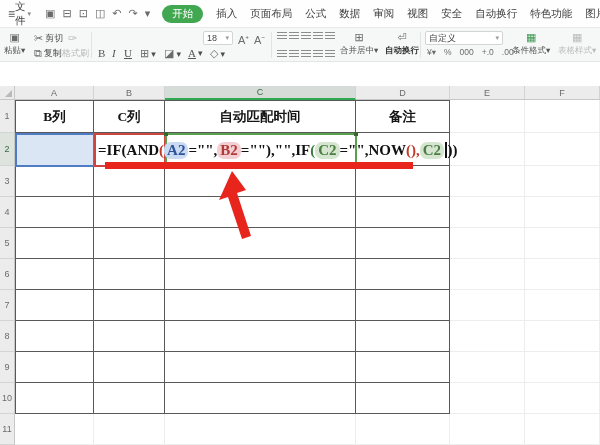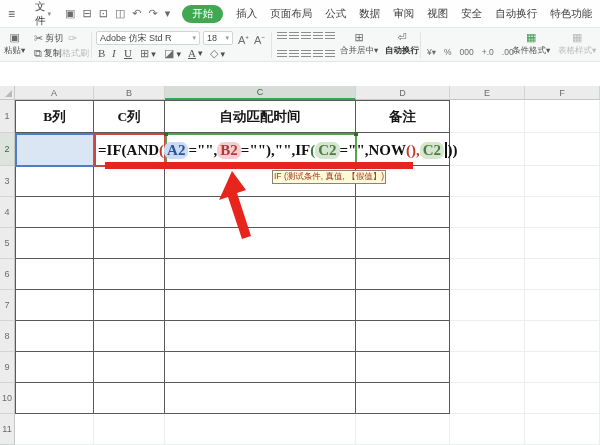--- a/index.html
+++ b/index.html
@@ -5,21 +5,21 @@
   * { margin:0; padding:0; box-sizing:border-box; }
   html,body { width:600px; height:445px; }
   body { font-family:"Liberation Sans", sans-serif; background:#fff; overflow:hidden; }
   #app { position:relative; width:600px; height:445px; background:#fff; }
 
   
   #menubar { position:absolute; left:0; top:0; width:600px; height:28px;
     background:#fdfefd; border-bottom:1px solid #e8eae9; display:flex; align-items:center;
     font-size:10.5px; color:#3c3c3c; }
   #menubar .ham { margin-left:8px; font-size:12px; color:#555; }
-  #menubar .file { margin-left:20px;text-align:right; }
+  #menubar .file { margin-left:0;text-align:right; }
   #menubar .caret { font-size:7px; color:#888; margin-left:2px; }
   #menubar .vsep { width:1px; height:14px; background:#e0e2e1; margin:0 7px; }
   #quick-icons { display:flex; align-items:center; gap:7px; color:#6a6a6a; font-size:11px; }
   #tabs { display:flex; align-items:center; gap:13px; margin-left:12px; }
   #tabs .tab { cursor:default; white-space:nowrap;font-family:Liberation Mono, monospace; }
   #tabs .tab.active { background:#41a851; color:#fff; border-radius:10px; padding:2px 10px; }
 
   
   #toolbar { position:absolute; left:0; top:28px; width:600px; height:34px;
     background:#f6f7f7; border-bottom:1px solid #e4e6e5; font-size:9px; color:#4d4d4d; }
@@ -150,24 +150,20 @@
       <span>复制</span>
     </div>
     <div class="tbtn gray" style="left:68px; top:4px;">
       <span class="tb-ico gray">✑</span>
     </div>
     <div class="tbtn gray" style="left:62px; top:19px;">
       <span>格式刷</span>
     </div>
     <div class="vdiv" style="left:91px;"></div>
 
-    <div class="combo" style="left:96px; top:3px; width:104px;">
-      <span>Adobe 仿宋 Std R</span>
-      <span class="caret">▾</span>
-    </div>
     <div class="combo" style="left:203px; top:3px; width:30px;">
       <span>18</span>
       <span class="caret">▾</span>
     </div>
     <div class="tbtn" style="left:238px; top:4px;">
       <span class="tb-ico">A⁺</span>
     </div>
     <div class="tbtn" style="left:254px; top:4px;">
       <span class="tb-ico">A⁻</span>
     </div>
@@ -214,20 +210,24 @@
     <div class="bigbtn" style="left:340px; top:3px;">
       <span class="tb-ico">⊞</span>
       <span class="lbl"><span>合并居中</span><span class="caret">▾</span></span>
     </div>
     <div class="bigbtn" style="left:385px; top:3px;">
       <span class="tb-ico">⏎</span>
       <span class="lbl" style="font-weight:bold; color:#333;">自动换行</span>
     </div>
     <div class="vdiv" style="left:420px;"></div>
 
+    <div class="combo" style="left:425px; top:3px; width:78px;">
+      <span>自定义</span>
+      <span class="caret">▾</span>
+    </div>
     <div id="num-icons" style="position:absolute; left:427px; top:19px; display:flex; gap:8px; color:#6c6c6c; font-size:8.5px;">
         <span>¥▾</span>
         <span>%</span>
         <span>000</span>
         <span>+.0</span>
         <span>.00</span>
       </div>
 
     <div class="bigbtn" style="left:512px; top:3px;">
       <span class="tb-ico" style="color:#3f9a52;">▦</span>
@@ -362,18 +362,17 @@
         <span class="pg">C2</span>
         <span class="k">="",NOW</span>
         <span class="r">()</span>
         <span class="r">,</span>
         <span class="pg">C2</span>
         <span class="cursor"></span>
         <span class="k">))</span>
       </div>
 
     <div id="red-bar"></div>
-    <div id="tooltip">IF (测试条件, 真值, 【假值】)</div>
     <svg id="red-arrow" width="50" height="75" viewBox="0 0 50 75">
       <polygon points="22,1 9,30 18,27 32,69 41,66 27,23 36,20" fill="#e8251d"></polygon>
     </svg>
   </div>
 </div>
 
 </body></html>

